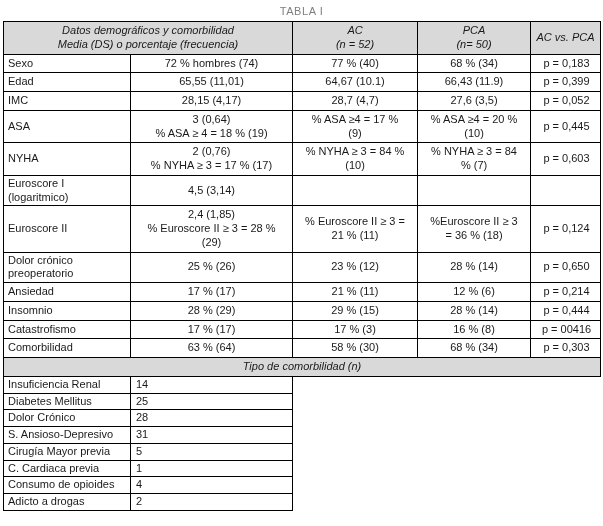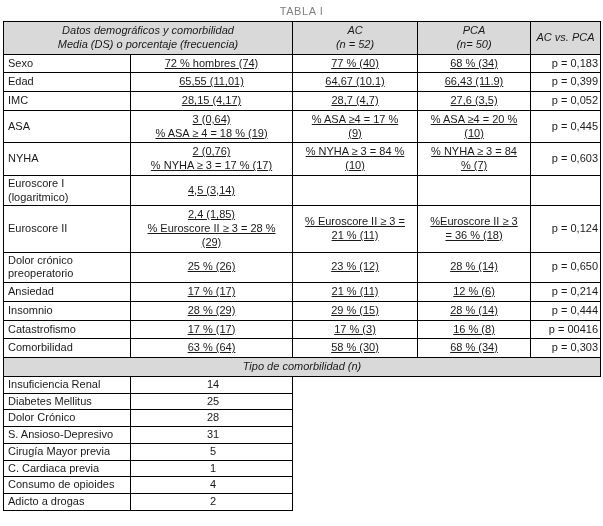--- a/index.html
+++ b/index.html
@@ -29,23 +29,23 @@
     overflow: hidden;
   }
   th.hdr, td.hdr {
     background: #d9d9d9;
     font-style: italic;
     text-align: center;
     white-space: pre-line;
     padding: 2px 2px;
   }
   td.lbl { text-align: left; padding-left: 4px; padding-right: 3px; }
-  td.val { text-align: center; white-space: pre-line; padding: 2px 12px; text-decoration: underline; }
-  td.pcol { text-align: right; padding-left: 4px; white-space: normal; }
-  td.cval { text-align: center; padding-left: 5px; }
+  td.val { text-align: center; white-space: pre-line; padding: 2px 12px; }
+  td.pcol { text-align: center; padding-left: 4px; white-space: normal; }
+  td.cval { text-align: left; padding-left: 5px; }
   td.empty { border: none; background: #ffffff; }
 </style>
 </head>
 <body>
 
 <div class="page">
   <div class="title-block">
     <div class="t1">TABLA I</div>
   </div>
 

